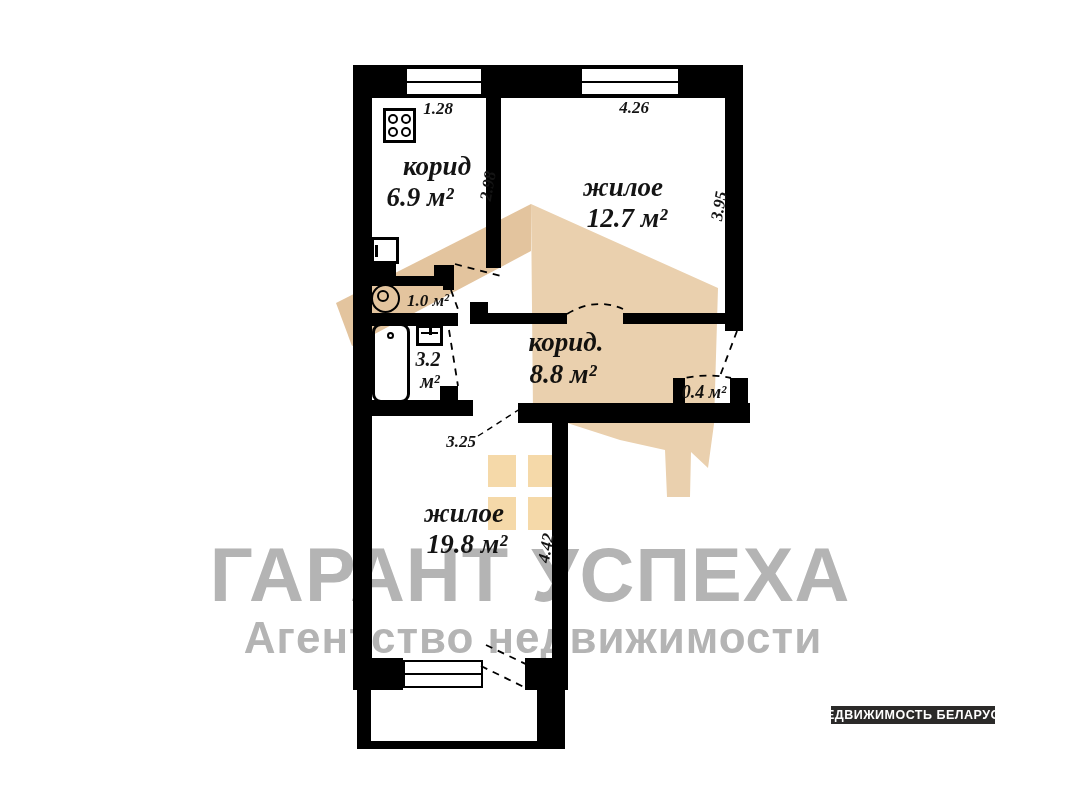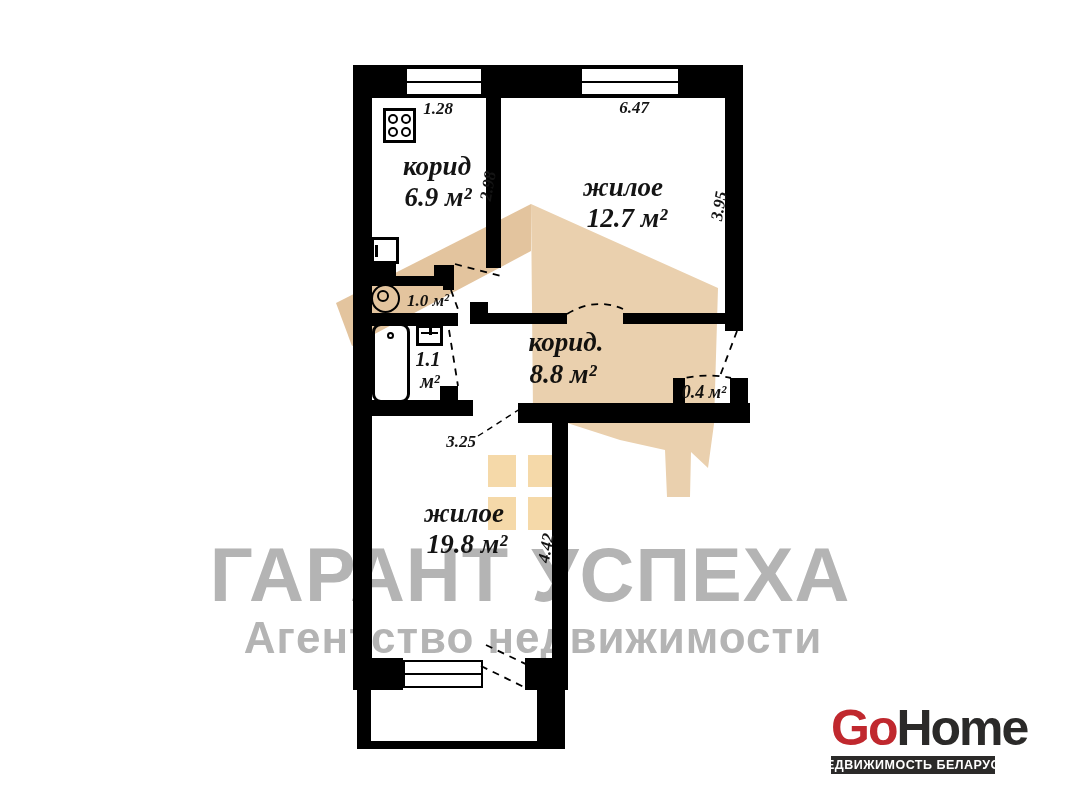--- a/index.html
+++ b/index.html
@@ -116,34 +116,34 @@
         <path d="M567,314 Q595,297 623,309"></path>
         <path d="M737,331 L720,376"></path>
         <path d="M674,381 Q702,372 731,378"></path>
         <path d="M486,645 L532,667"></path>
         <path d="M481,666 L528,689"></path>
       </g>
       <path d="M478,436 L520,409" fill="none" stroke="#000" stroke-width="1.4" stroke-dasharray="6 5"></path>
     </svg>
 
     <div class="lbl big" style="left:437px;top:166px">корид</div>
-    <div class="lbl big" style="left:438px;top:197px">6.9 м²</div>
+    <div class="lbl big" style="left:420px;top:197px">6.9 м²</div>
     <div class="lbl dim" style="left:438px;top:108px">1.28</div>
     <div class="lbl dim rot" style="left:488px;top:186px">2.98</div>
 
     <div class="lbl big" style="left:623px;top:187px">жилое</div>
     <div class="lbl big" style="left:627px;top:218px">12.7 м²</div>
-    <div class="lbl dim" style="left:634px;top:107px">6.47</div>
+    <div class="lbl dim" style="left:634px;top:107px">4.26</div>
     <div class="lbl dim rot" style="left:719px;top:206px">3.95</div>
 
     <div class="lbl big" style="left:566px;top:342px">корид.</div>
     <div class="lbl big" style="left:563px;top:374px">8.8 м²</div>
 
     <div class="lbl" style="left:428px;top:300px;font-size:17px">1.0 м²</div>
-    <div class="lbl mid" style="left:428px;top:359px">1.1</div>
+    <div class="lbl mid" style="left:428px;top:359px">3.2</div>
     <div class="lbl mid" style="left:430px;top:381px">м²</div>
     <div class="lbl sml" style="left:704px;top:392px">0.4 м²</div>
 
     <div class="lbl big" style="left:464px;top:513px">жилое</div>
     <div class="lbl big" style="left:467px;top:544px">19.8 м²</div>
     <div class="lbl dim" style="left:461px;top:441px">3.25</div>
     <div class="lbl dim rot" style="left:546px;top:548px">4.42</div>
   </div>
 
   <svg id="house-wm" class="svg-abs" width="1066" height="800">
@@ -151,19 +151,16 @@
     <polygon points="531,204 718,288 714,424 708,468 691,452 690,497 667,497 665,450 620,440 533,412" fill="#ead0ae"></polygon>
     <g>
       <rect x="488" y="455" width="28" height="32" fill="#f5d9a9"></rect>
       <rect x="528" y="455" width="28" height="32" fill="#f5d9a9"></rect>
       <rect x="488" y="497" width="28" height="33" fill="#f5d9a9"></rect>
       <rect x="528" y="497" width="28" height="33" fill="#f5d9a9"></rect>
     </g>
   </svg>
 
   <div class="logo">
-    <div class="logo-line">
-      <span class="logo-go">Go</span><span class="logo-home">Home</span>
-    </div>
     <div class="logo-bar">НЕДВИЖИМОСТЬ БЕЛАРУСИ</div>
   </div>
 
 </div>
 
 </body></html>

